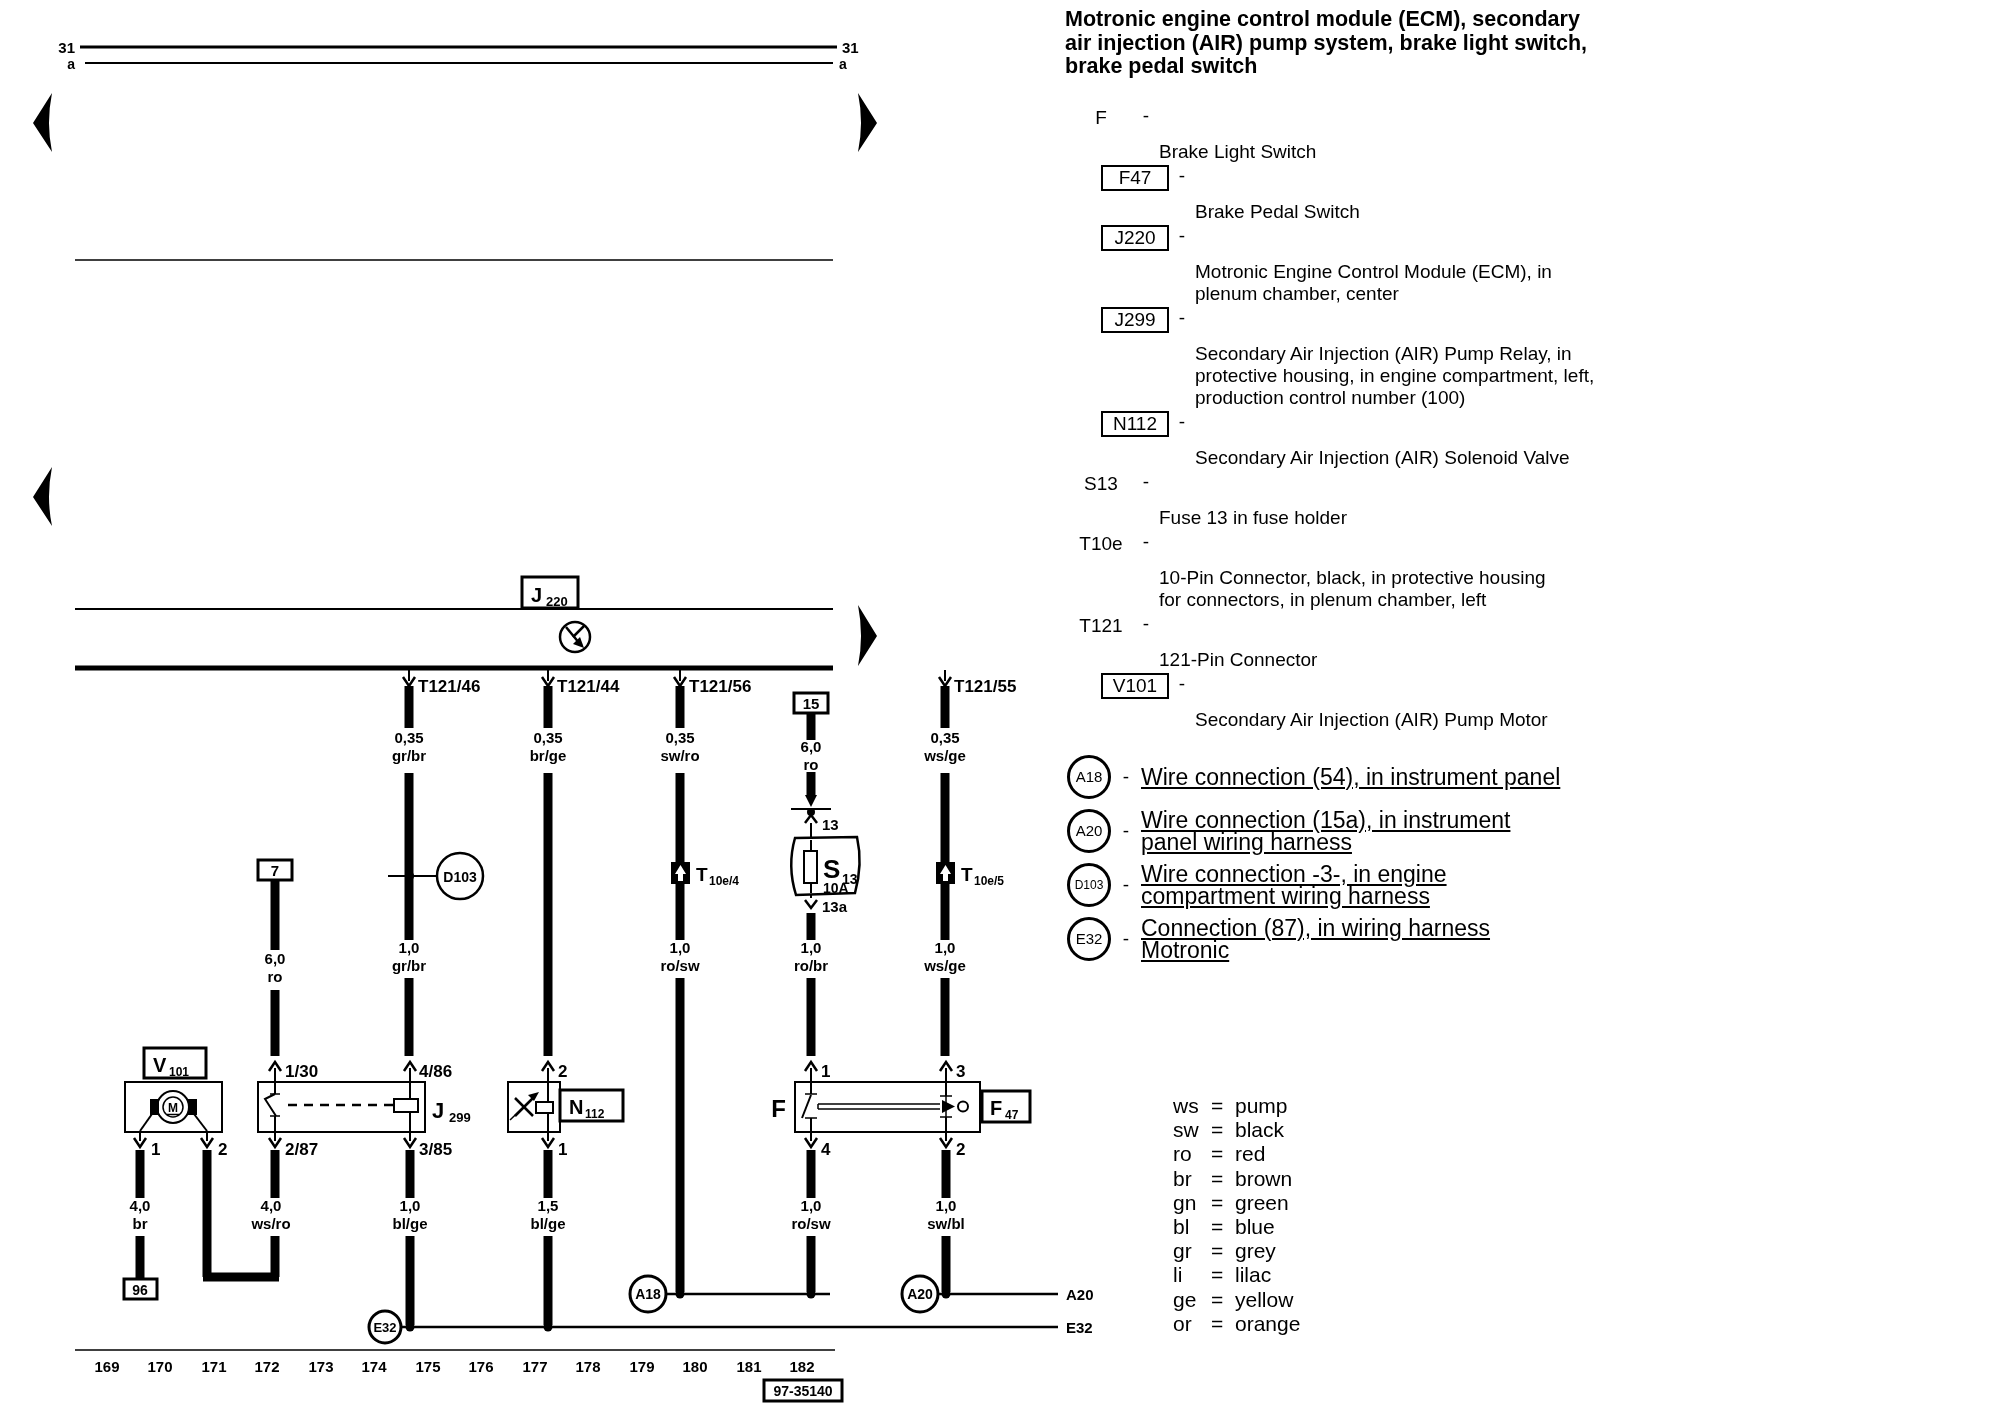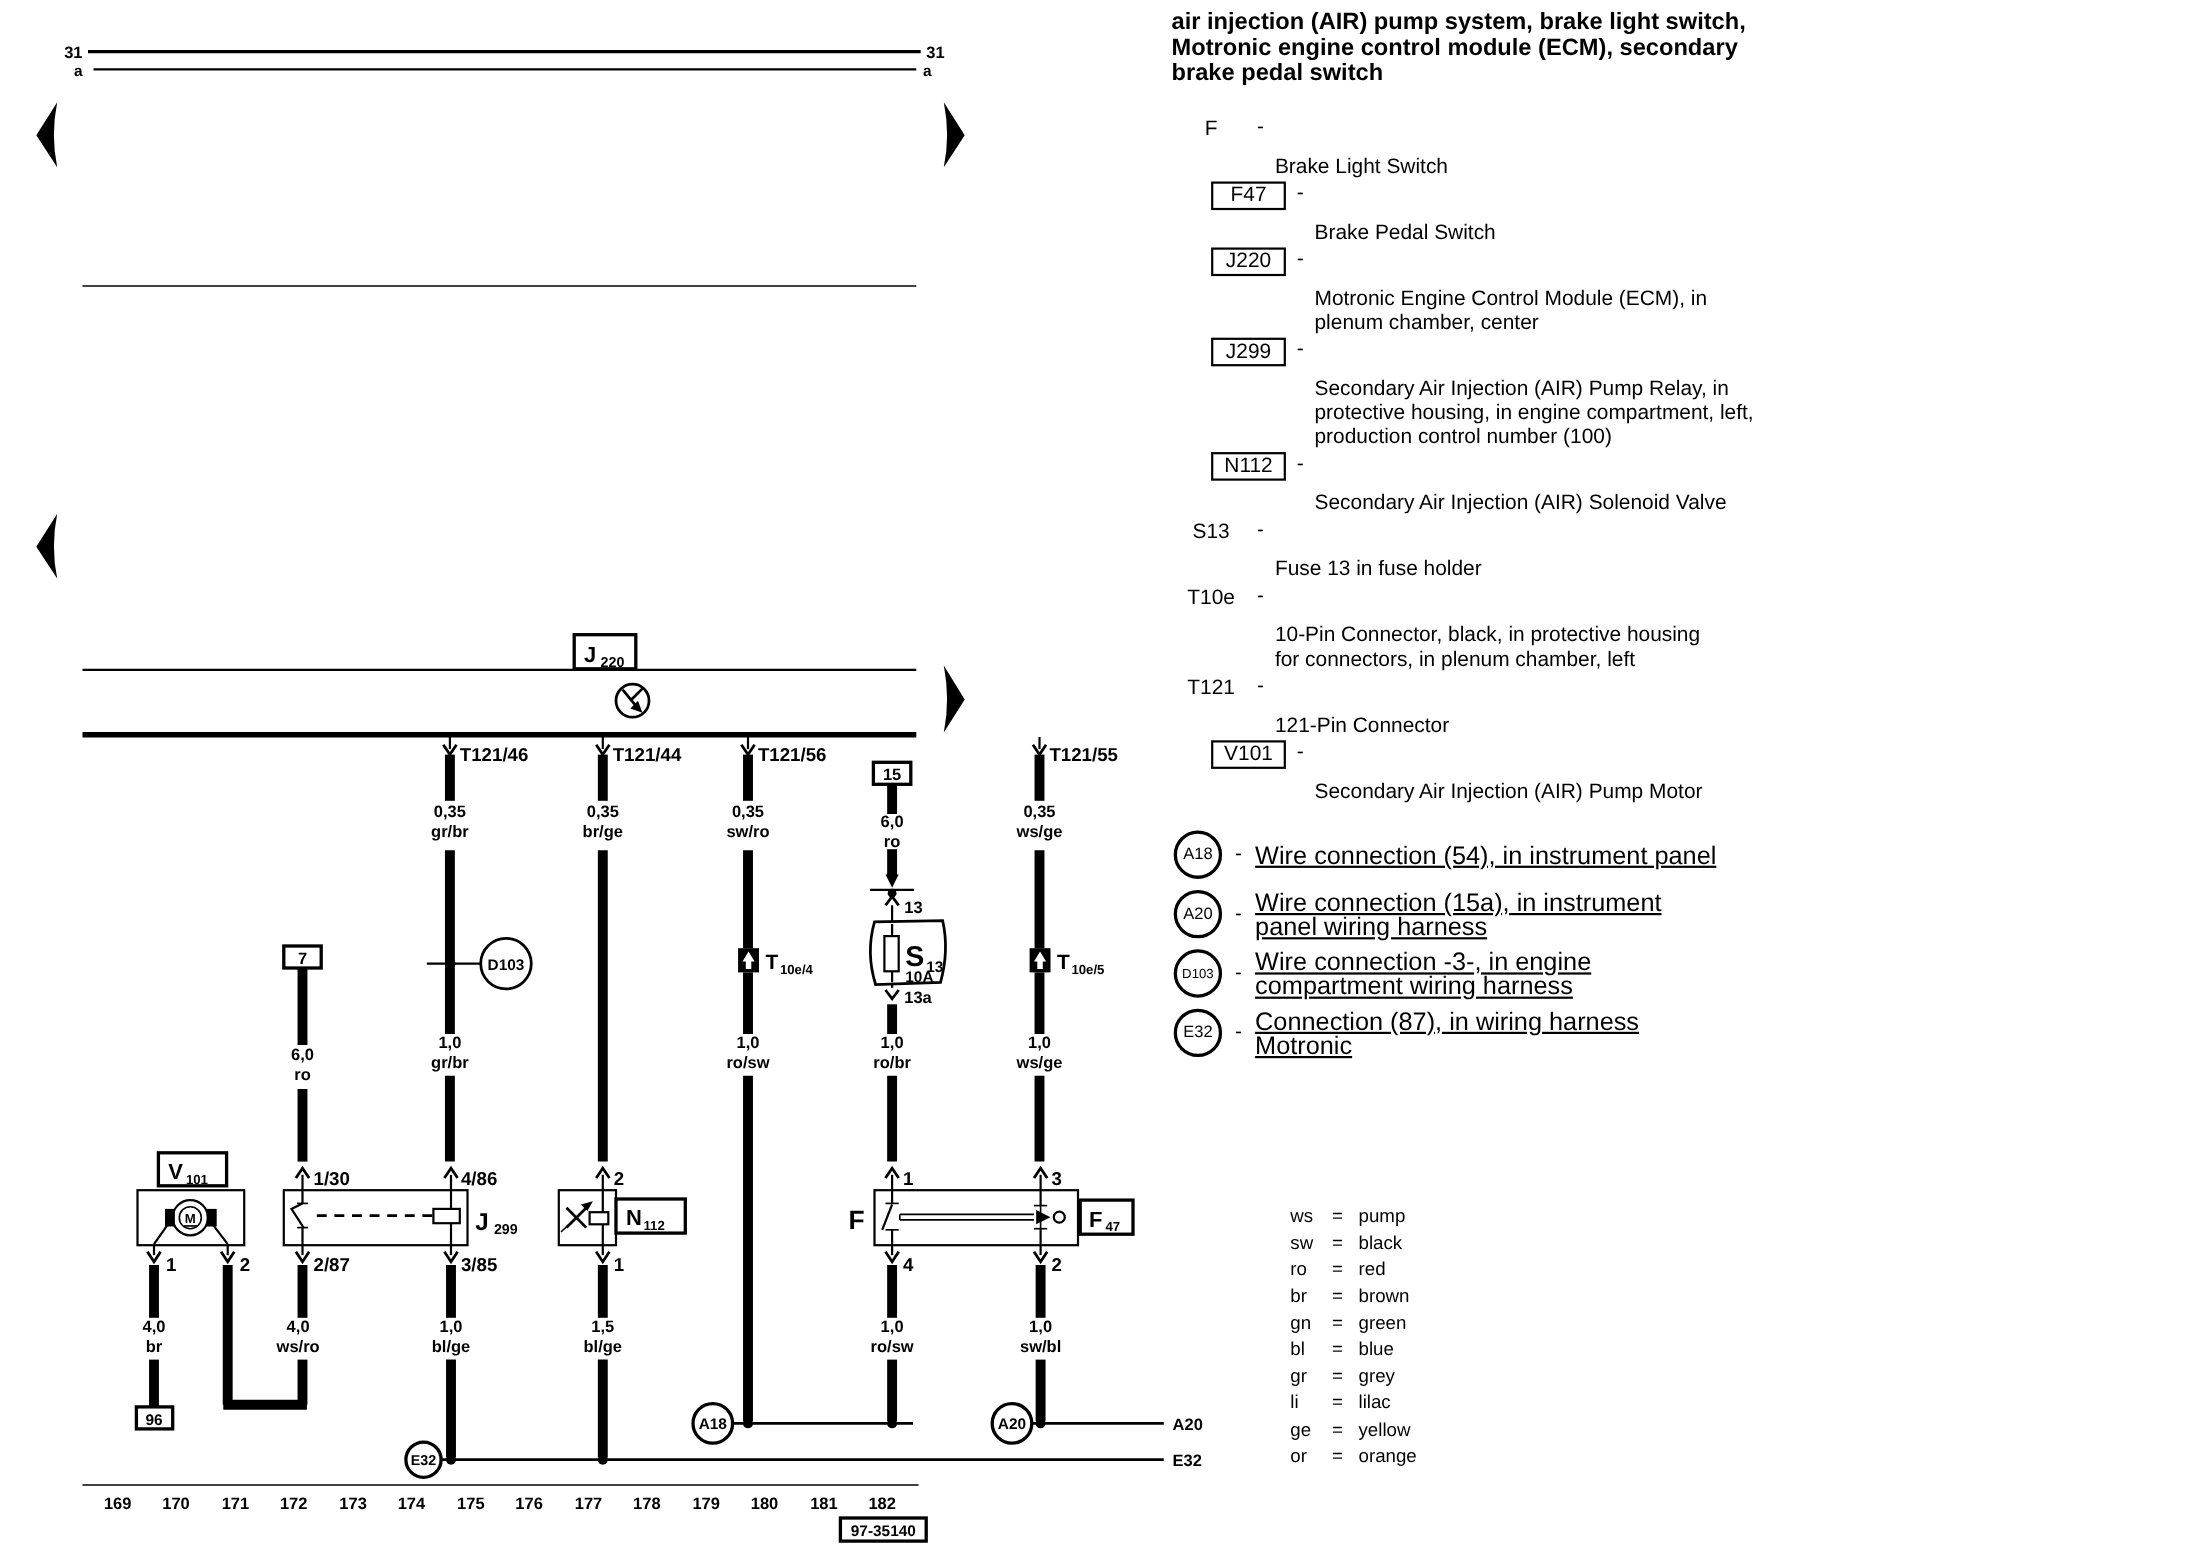--- a/index.html
+++ b/index.html
@@ -21,21 +21,21 @@
   .ldash{flex:0 0 26px;text-align:center;font-size:19px;}
   .ldesc{font-size:19px;max-width:405px;margin-top:36px;}
   .crow{display:flex;align-items:center;margin-top:10px;margin-bottom:2px;}
   .ckey{width:38px;height:38px;flex:0 0 38px;border:3px solid #000;border-radius:50%;
         display:flex;align-items:center;justify-content:center;font-size:15px;margin-left:2px;}
   .ckey.small{font-size:12px;}
   .cdash{flex:0 0 30px;text-align:center;font-size:19px;}
   .cdesc{font-size:23px;max-width:420px;line-height:22px;text-decoration:underline;}
   
   #colorkey{position:absolute;left:1173px;top:1094px;}
-  .krow{display:flex;font-size:17px;line-height:24.2px;}
+  .krow{display:flex;font-size:21px;line-height:24.2px;}
   .kab{width:38px;}
   .keq{width:24px;}
 </style>
 </head>
 <body>
 
 <div id="canvas">
 
 <svg width="1100" height="1408" viewBox="0 0 1100 1408" style="position:absolute;left:0;top:0" fill="none" stroke="none">
 
@@ -384,22 +384,22 @@
     <text x="802" y="1372" class="t15 mid">182</text>
   </g>
   <g>
     <rect x="764" y="1380" width="78" height="21" fill="#fff" stroke="#000" stroke-width="3"></rect>
     <text x="803" y="1396" class="t14 mid">97-35140</text>
   </g>
 </svg>
 
 <div id="sidebar">
   <div class="title">
+    <div>Motronic engine control module (ECM), secondary</div>
     <div>air injection (AIR) pump system, brake light switch,</div>
-    <div>Motronic engine control module (ECM), secondary</div>
     <div>brake pedal switch</div>
   </div>
 
   <div id="legend">
     <div class="lrow">
       <span class="lkey plain">F</span>
       <span class="ldash">-</span>
       <span class="ldesc">Brake Light Switch</span>
     </div>
     <div class="lrow">

